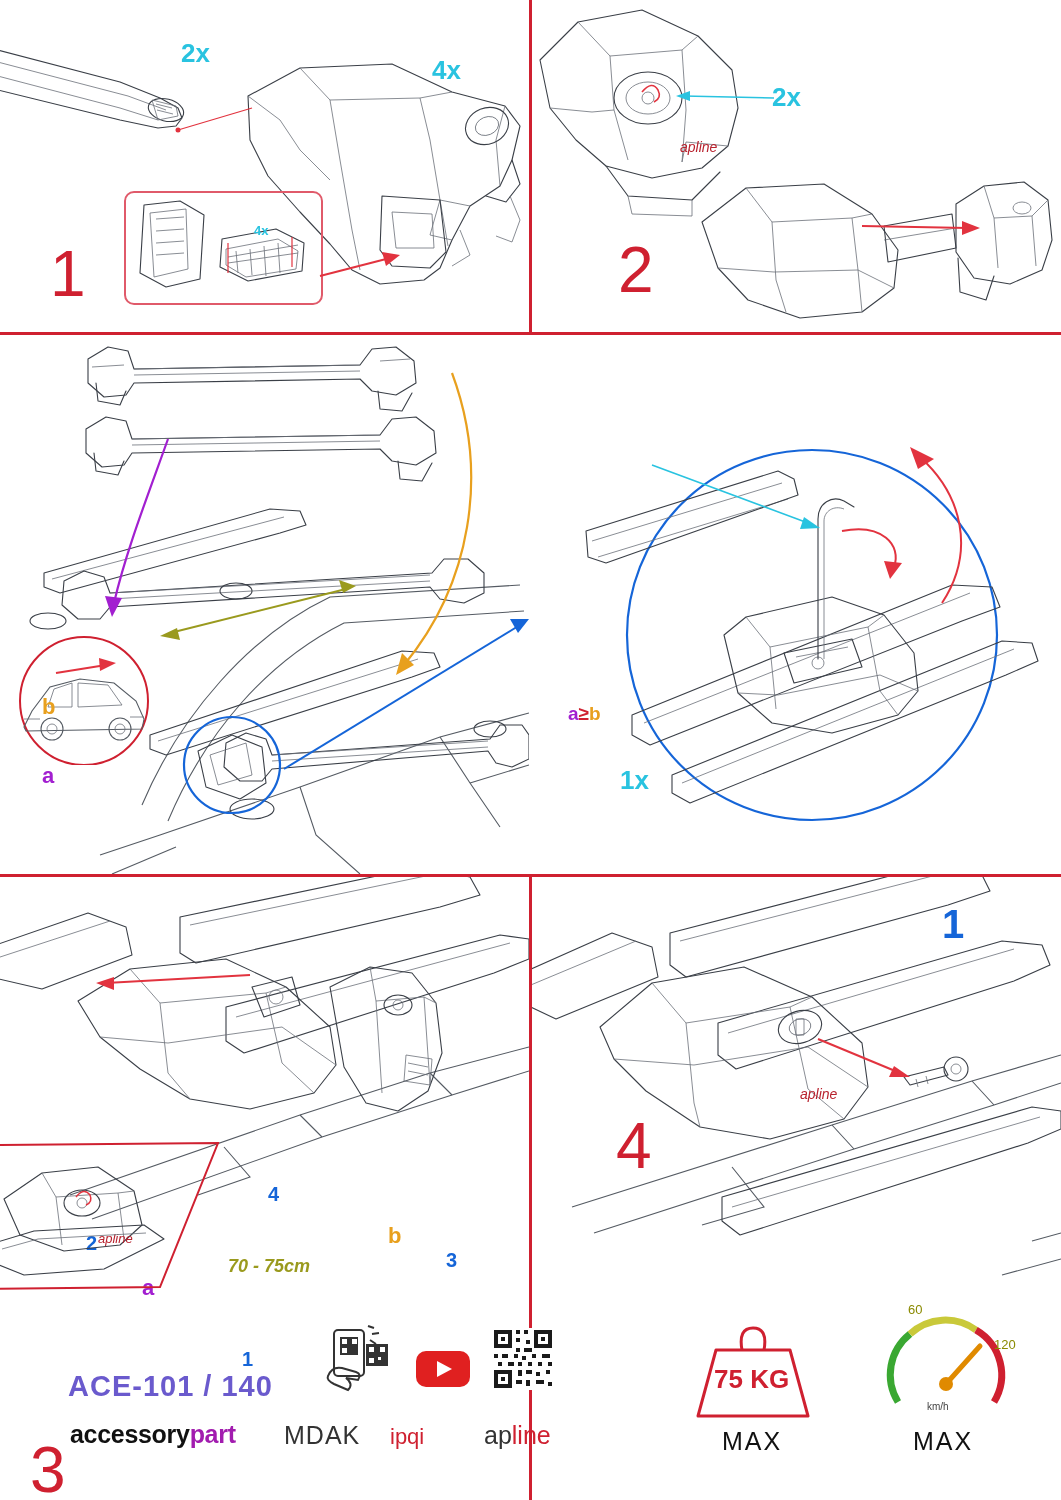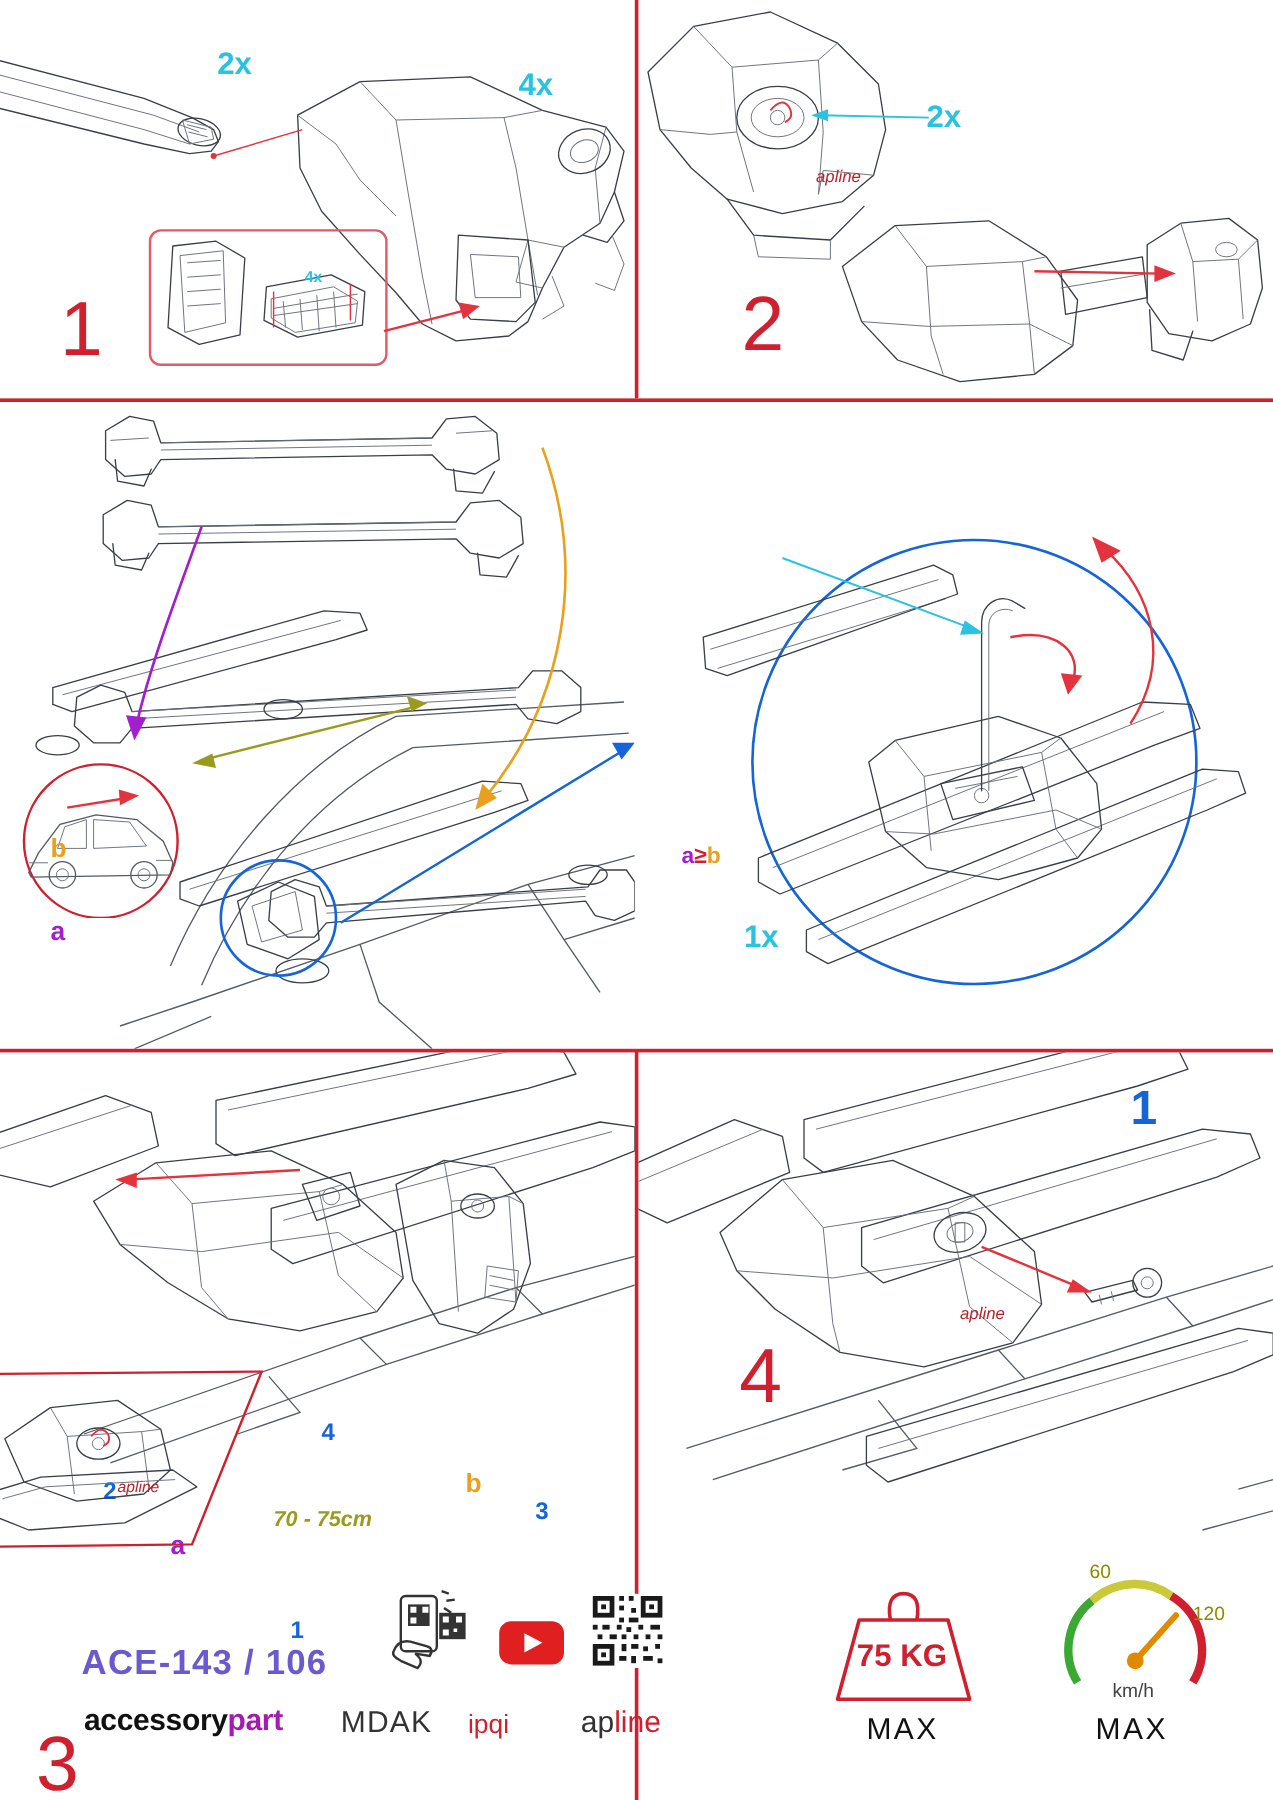--- a/index.html
+++ b/index.html
@@ -140,27 +140,27 @@
     letter-spacing: 2px;
   }
   .weight-text {
     position: absolute;
     font-size: 26px;
     font-weight: 700;
     color: #cf2030;
   }
   .kmh {
     position: absolute;
-    font-size: 16px;
+    font-size: 10px;
     color: #444;
     text-align: center;
   }
   .gauge-num {
     position: absolute;
-    font-size: 16px;
+    font-size: 13px;
     color: #8a8a00;
   }
   
   .redbox {
     position: absolute;
     border: 2px solid #e05a6a;
     border-radius: 10px;
   }
   
   svg { display: block; }
@@ -505,21 +505,21 @@
 
       <path class="arrow-red" d="M286 162 L368 196"></path>
       <path fill="#e2333f" d="M378 200 L362 189 L357 200 Z"></path>
 
       <path class="la" d="M190 320 L500 230 L529 234 L529 252 L496 266 L208 358 L190 344 Z"></path>
       <path class="la-thin" d="M200 330 L508 240"></path>
     </svg>
 
   </div>
 
-  <div class="model-code" style="left:68px; top:1370px;">ACE-143 / 106</div>
+  <div class="model-code" style="left:68px; top:1370px;">ACE-101 / 140</div>
 
   <div class="brand-accessory" style="left:70px; top:1420px;">
     <span>accessory</span><span class="part">part</span>
   </div>
 
   <svg class="abs" style="left:318px; top:1324px;" width="78" height="76">
     <rect x="16" y="6" width="30" height="46" rx="4" fill="none" stroke="#333" stroke-width="2"></rect>
     <rect x="22" y="13" width="18" height="18" fill="#333"></rect>
     <path d="M24 15 h5 v5 h-5 z M34 15 h5 v5 h-5 z M24 24 h5 v5 h-5 z" fill="#fff"></path>
     <path d="M50 2 l6 2 M54 10 l7 -1 M52 16 l6 4" stroke="#333" stroke-width="2" fill="none"></path>

